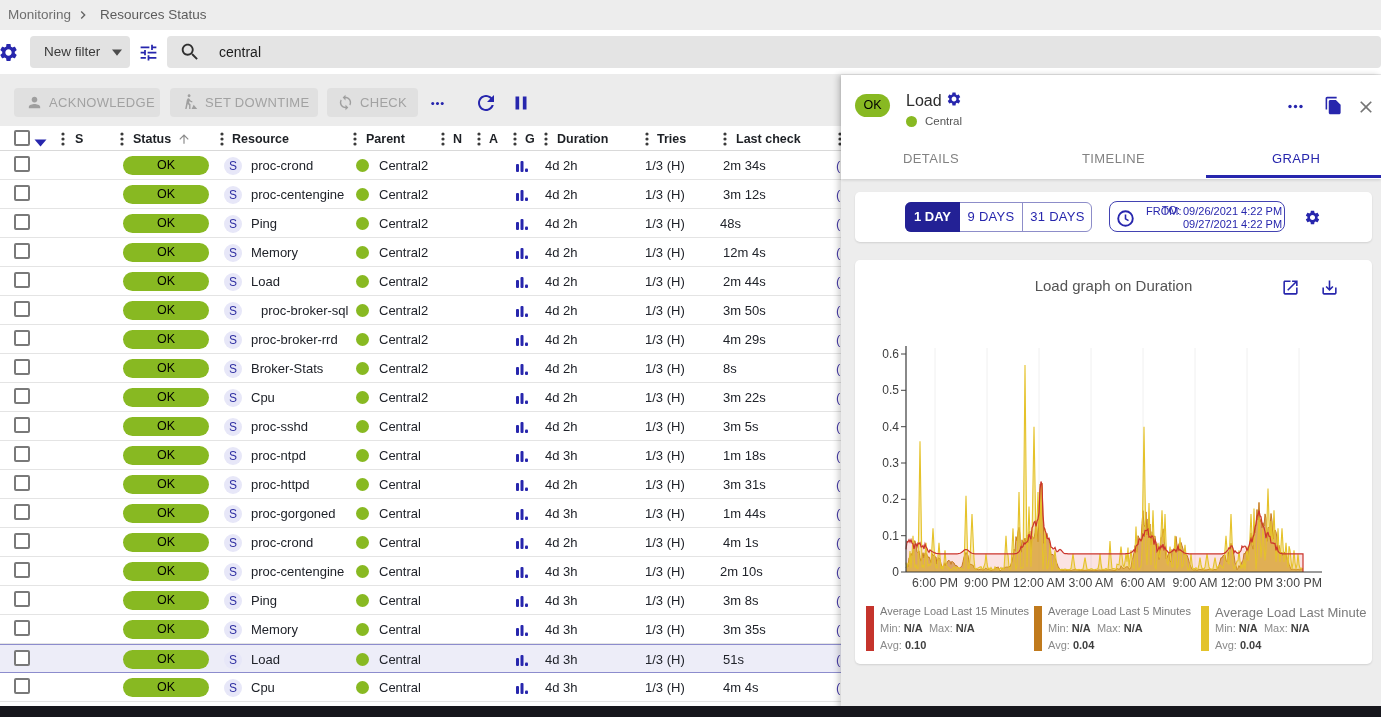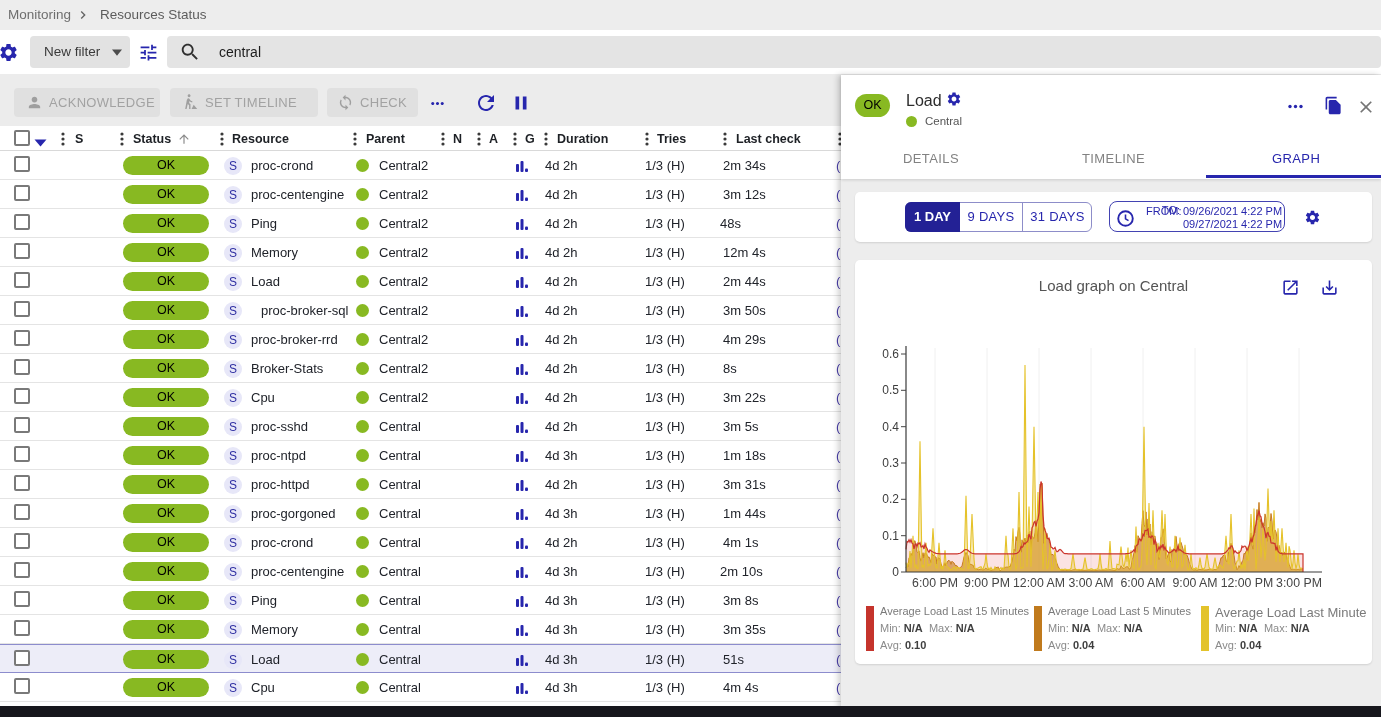--- a/index.html
+++ b/index.html
@@ -47,21 +47,21 @@
 <div class="abs" style="left:0;top:74px;width:1381px;height:52px;background:#ececec"></div>
 <div class="gbtn" style="left:14px;width:146px"></div>
 <svg style="position:absolute;left:26px;top:94px" width="17" height="17" viewBox="0 0 24 24">
     <path d="M12 12c2.21 0 4-1.79 4-4s-1.79-4-4-4-4 1.79-4 4 1.79 4 4 4zm0 2c-2.67 0-8 1.34-8 4v2h16v-2c0-2.66-5.33-4-8-4z" fill="#9f9f9f"></path>
   </svg>
 <span class="abs" style="left:49px;top:95px;font-size:13px;letter-spacing:.3px;color:#a2a2a2">ACKNOWLEDGE</span>
 <div class="gbtn" style="left:170px;width:148px"></div>
 <svg style="position:absolute;left:182px;top:94px" width="17" height="17" viewBox="0 0 24 24">
     <path d="M10 4.5c1.1 0 2-.9 2-2s-.9-2-2-2-2 .9-2 2 .9 2 2 2zM6.8 8.4L4.5 21h2l1.6-7 1.9 1.8V21h2v-6.5l-1.9-1.9.5-2.6c.9 1.2 2.3 2 3.9 2V10c-1.4 0-2.6-.7-3.2-1.8l-.9-1.4c-.4-.5-.9-.8-1.5-.8-.2 0-.4 0-.6.1L6.8 8.4z M13.5 21l3-6 5 6z" fill="#9f9f9f"></path>
   </svg>
-<span class="abs" style="left:205px;top:95px;font-size:13px;letter-spacing:.3px;color:#a2a2a2">SET TIMELINE</span>
+<span class="abs" style="left:205px;top:95px;font-size:13px;letter-spacing:.3px;color:#a2a2a2">SET DOWNTIME</span>
 <div class="gbtn" style="left:327px;width:91px"></div>
 <svg style="position:absolute;left:337px;top:94px" width="17" height="17" viewBox="0 0 24 24">
     <path d="M12 4V1L8 5l4 4V6c3.31 0 6 2.69 6 6 0 1.01-.25 1.97-.7 2.8l1.46 1.46C19.54 15.03 20 13.57 20 12c0-4.42-3.58-8-8-8zm0 14c-3.31 0-6-2.69-6-6 0-1.01.25-1.97.7-2.8L5.24 7.74C4.46 8.97 4 10.43 4 12c0 4.42 3.58 8 8 8v3l4-4-4-4v3z" fill="#9f9f9f"></path>
   </svg>
 <span class="abs" style="left:360px;top:95px;font-size:13px;letter-spacing:.3px;color:#a2a2a2">CHECK</span>
 <svg style="position:absolute;left:428px;top:94px" width="19" height="19" viewBox="0 0 24 24">
     <path d="M6 10c-1.1 0-2 .9-2 2s.9 2 2 2 2-.9 2-2-.9-2-2-2zm12 0c-1.1 0-2 .9-2 2s.9 2 2 2 2-.9 2-2-.9-2-2-2zm-6 0c-1.1 0-2 .9-2 2s.9 2 2 2 2-.9 2-2-.9-2-2-2z" fill="#2726ad"></path>
   </svg>
 <svg style="position:absolute;left:474px;top:91px" width="24" height="24" viewBox="0 0 24 24">
     <path d="M17.65 6.35C16.2 4.9 14.21 4 12 4c-4.42 0-7.99 3.58-7.99 8s3.57 8 7.99 8c3.73 0 6.84-2.55 7.73-6h-2.08c-.82 2.33-3.04 4-5.65 4-3.31 0-6-2.69-6-6s2.69-6 6-6c1.66 0 3.14.69 4.22 1.78L13 11h7V4l-2.35 2.35z" fill="#2726ad"></path>
@@ -571,21 +571,21 @@
 <div style="position:absolute;left:14px;top:18px;font-size:11px;color:#8a8a8a;white-space:nowrap">Min: <b style="color:#3f3f3f">N/A</b>&nbsp;&nbsp;Max: <b style="color:#3f3f3f">N/A</b></div>
 <div style="position:absolute;left:14px;top:35px;font-size:11px;color:#8a8a8a;white-space:nowrap">Avg: <b style="color:#3f3f3f">0.04</b></div>
 </div>
     <div style="position:absolute;left:346px;top:344px;width:166px">
 <div style="position:absolute;left:0;top:2px;width:8px;height:45px;background:#e3c32b"></div>
 <div style="position:absolute;left:14px;top:1px;font-size:13px;color:#7a7a7a;white-space:nowrap">Average Load Last Minute</div>
 <div style="position:absolute;left:14px;top:18px;font-size:11px;color:#8a8a8a;white-space:nowrap">Min: <b style="color:#3f3f3f">N/A</b>&nbsp;&nbsp;Max: <b style="color:#3f3f3f">N/A</b></div>
 <div style="position:absolute;left:14px;top:35px;font-size:11px;color:#8a8a8a;white-space:nowrap">Avg: <b style="color:#3f3f3f">0.04</b></div>
 </div>
 </div>
-<span class="abs" style="left:855px;top:277px;width:517px;text-align:center;font-size:15px;color:#545454">Load graph on Central</span>
+<span class="abs" style="left:855px;top:277px;width:517px;text-align:center;font-size:15px;color:#545454">Load graph on Duration</span>
 <svg style="position:absolute;left:1281px;top:278px" width="19" height="19" viewBox="0 0 24 24">
     <path d="M19 19H5V5h7V3H5c-1.11 0-2 .9-2 2v14c0 1.1.89 2 2 2h14c1.1 0 2-.9 2-2v-7h-2v7zM14 3v2h3.59l-9.83 9.83 1.41 1.41L19 6.41V10h2V3h-7z" fill="#2726ad"></path>
   </svg>
 <svg style="position:absolute;left:1320px;top:278px" width="19" height="19" viewBox="0 0 24 24">
     <path d="M19 12v7H5v-7H3v7c0 1.1.9 2 2 2h14c1.1 0 2-.9 2-2v-7h-2zm-6 .67l2.59-2.58L17 11.5l-5 5-5-5 1.41-1.41L11 12.67V3h2v9.67z" fill="#2726ad"></path>
   </svg>
 
 <div class="abs" style="left:0;top:706px;width:1381px;height:11px;background:#17171d"></div>
 
 </body></html>

